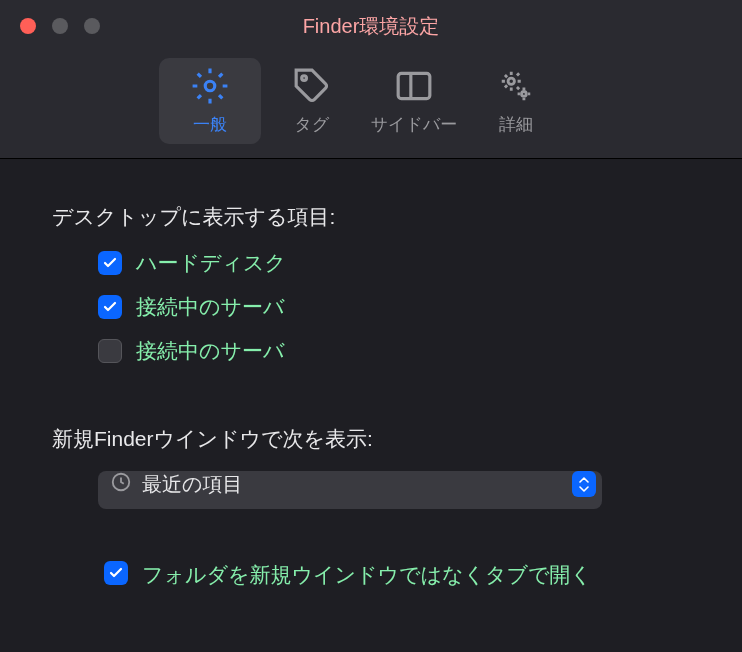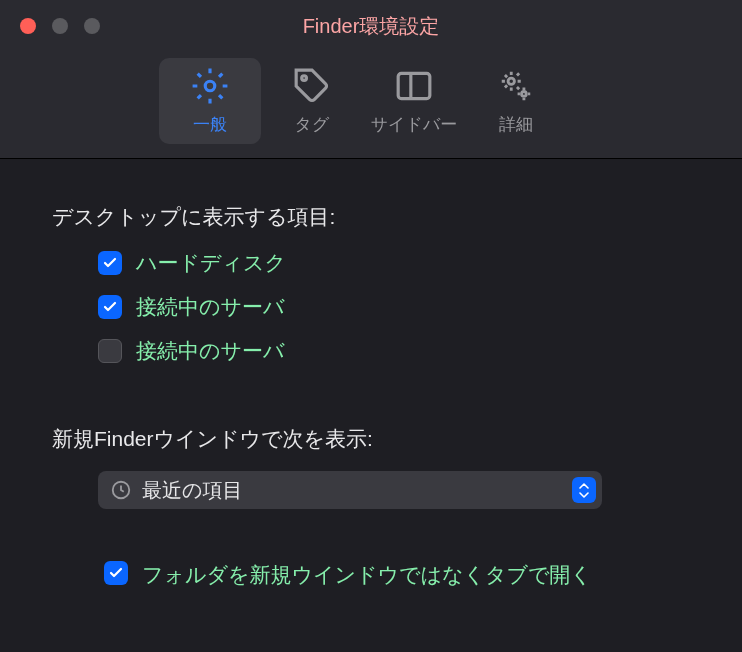--- a/index.html
+++ b/index.html
@@ -106,21 +106,20 @@
     margin-top: 60px;
   }
   .dropdown {
     margin-left: 46px;
     margin-top: 12px;
     width: 504px;
     height: 38px;
     background: #3a3a40;
     border-radius: 8px;
     display:flex;
-    align-items:center;
     padding: 0 6px 0 12px;
     cursor: pointer;
     position: relative;
   }
   .dropdown-icon {
     width: 22px; height: 22px;
     margin-right: 10px;
     display:flex; align-items:center; justify-content:center;
   }
   .dropdown-label {

